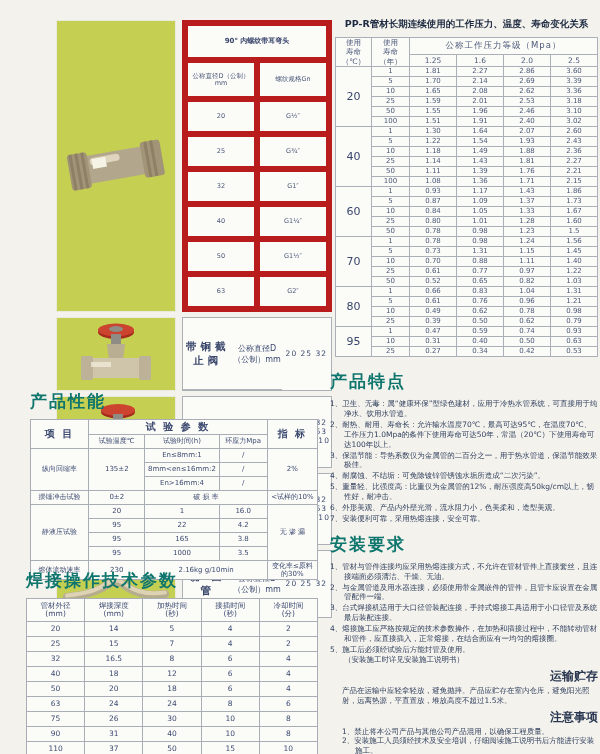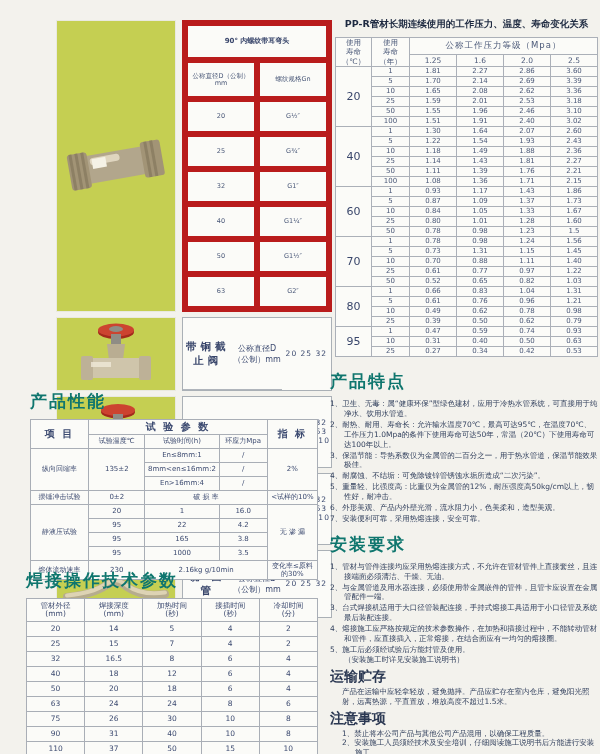--- a/index.html
+++ b/index.html
@@ -40,21 +40,21 @@
   table.press td{border:1px solid #abb0b8;padding:0;height:9px;line-height:1.05;}
   table.press td.temp{font-size:11px;color:#39466b;}
   table.press td.hd{font-size:7.5px;line-height:1.25;}
   table.press td.phd{font-size:8.5px;height:13px;letter-spacing:1px;}
   .pre{white-space:pre-line;}
   .pnote{font-size:8px;margin:5px 0 0 5px;color:#2b3852;}
 
   .features{margin-top:13px;}
   .itm{font-size:7.5px;line-height:1.32;margin-bottom:1px;padding-left:14px;text-indent:-14px;color:#34425f;}
   .install{margin-top:9px;}
-  .subt{font-size:14px;font-weight:bold;margin:3px 0 1px 0;color:#2b3852;}
+  .subt{font-size:12px;font-weight:bold;margin:3px 0 1px 0;color:#2b3852;text-align:right;}
   .subtxt{font-size:7.5px;line-height:1.32;padding-left:12px;color:#34425f;}
   .nitm{font-size:7.5px;line-height:1.32;padding-left:25px;text-indent:-13px;color:#34425f;}
 </style>
 </head>
 <body>
 
 <div class="page">
 
   <div class="products">
 

